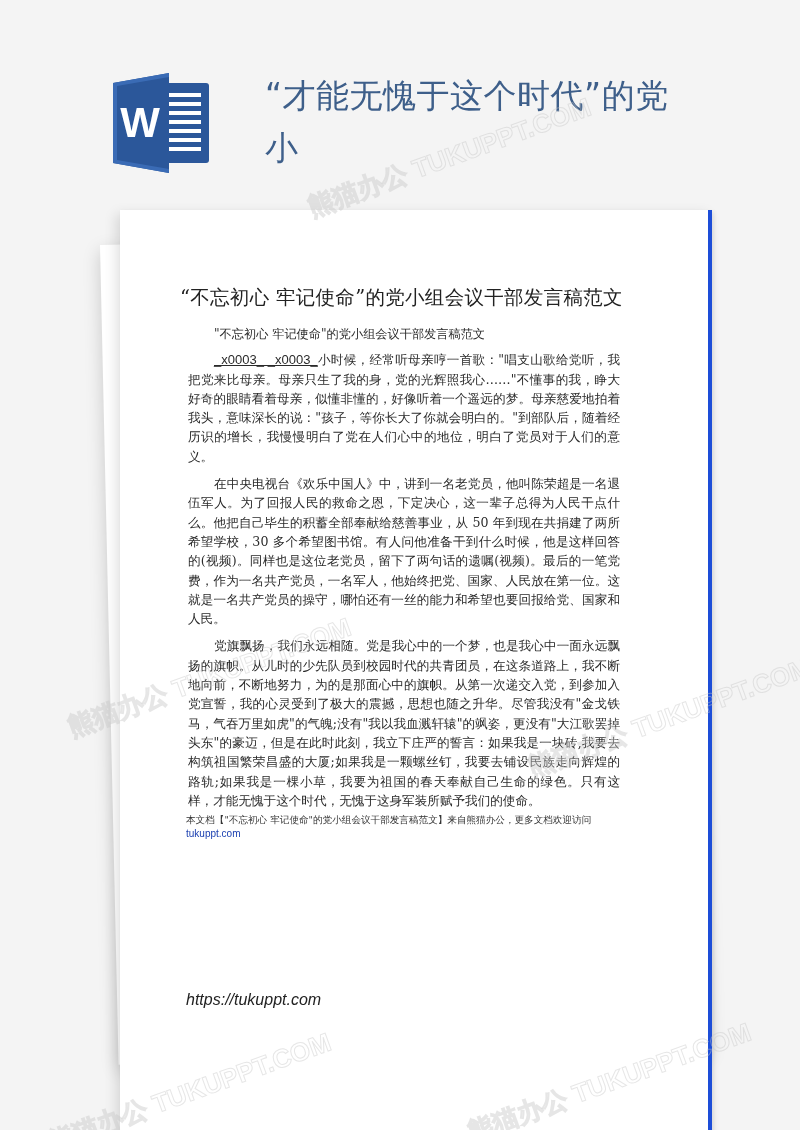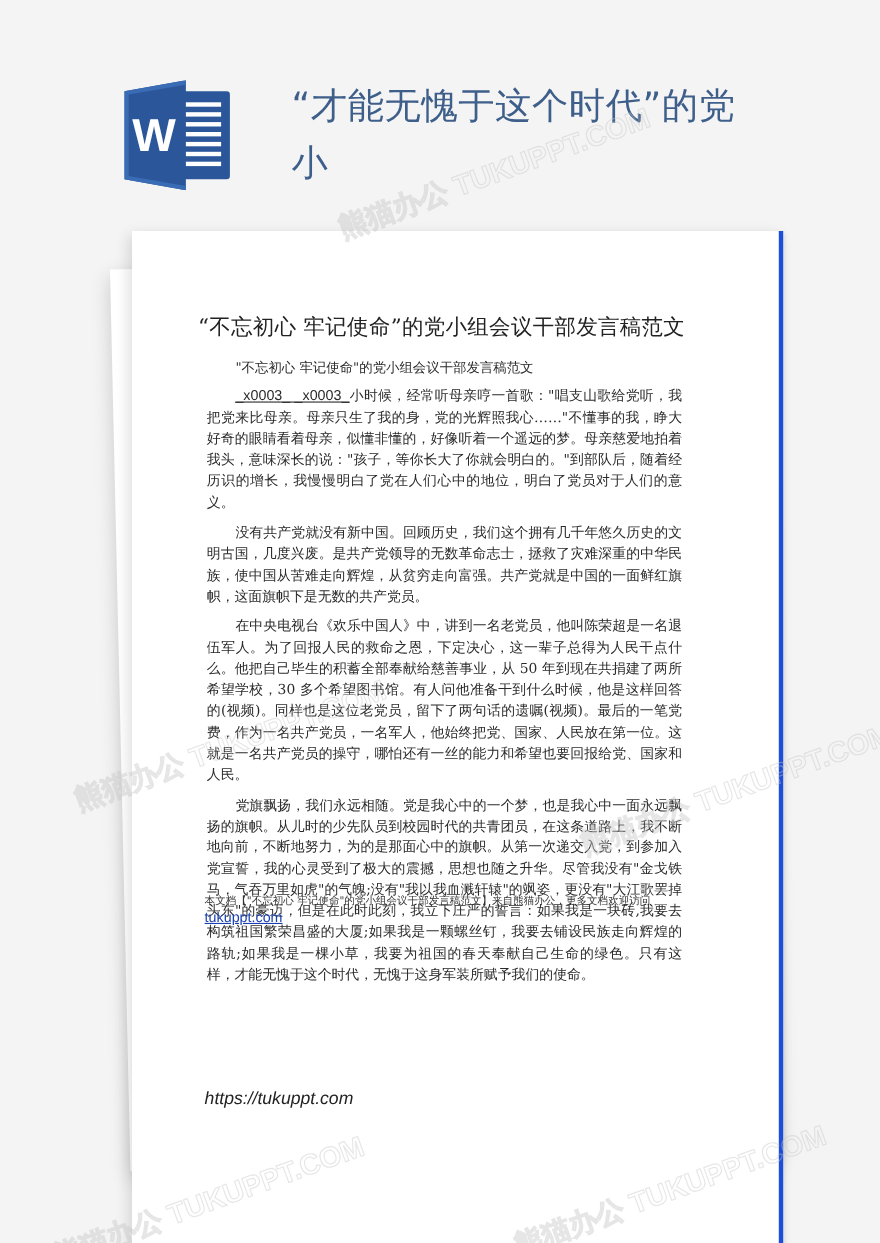--- a/index.html
+++ b/index.html
@@ -63,22 +63,22 @@
       font-size: 13px;
       text-decoration: underline;
     }
     .footer-note {
       position: absolute; left: 66px; top: 603px; width: 460px;
       font-family: "DejaVu Serif", serif;
       font-size: 9.6px; line-height: 14px; color: #333;
     }
     .footer-link {
       font-family: "Liberation Sans", sans-serif;
-      font-size: 13px;
-      color: #1a3fb0; text-decoration: underline;
+      font-size: 10px;
+      color: #1a3fb0; 
       display: inline-block;
     }
     .page-url {
       position: absolute; left: 66px; top: 781px;
       font-family: "Liberation Sans", sans-serif;
       font-size: 16px; color: #222; font-style: italic;
     }
     .watermark {
       position: absolute;
       font-family: "Liberation Sans", sans-serif;
@@ -120,21 +120,20 @@
 <div class="back-sheet"></div>
 
 <div class="page">
   <div class="doc-title">“不忘初心 牢记使命”的党小组会议干部发言稿范文</div>
 
   <div class="doc-body">
     <p class="subtitle">"不忘初心 牢记使命"的党小组会议干部发言稿范文</p>
 
     <p class="para"><span class="code">_x0003_ _x0003_</span><span>小时候，经常听母亲哼一首歌："唱支山歌给党听，我把党来比母亲。母亲只生了我的身，党的光辉照我心……"不懂事的我，睁大好奇的眼睛看着母亲，似懂非懂的，好像听着一个遥远的梦。母亲慈爱地拍着我头，意味深长的说："孩子，等你长大了你就会明白的。"到部队后，随着经历识的增长，我慢慢明白了党在人们心中的地位，明白了党员对于人们的意义。</span></p>
 
-    <p class="para">没有共产党就没有新中国。回顾历史，我们这个拥有几千年悠久历史的文明古国，几度兴废。是共产党领导的无数革命志士，拯救了灾难深重的中华民族，使中国从苦难走向辉煌，从贫穷走向富强。共产党就是中国的一面鲜红旗帜，这面旗帜下是无数的共产党员。</p>
 
     <p class="para">在中央电视台《欢乐中国人》中，讲到一名老党员，他叫陈荣超是一名退伍军人。为了回报人民的救命之恩，下定决心，这一辈子总得为人民干点什么。他把自己毕生的积蓄全部奉献给慈善事业，从 50 年到现在共捐建了两所希望学校，30 多个希望图书馆。有人问他准备干到什么时候，他是这样回答的(视频)。同样也是这位老党员，留下了两句话的遗嘱(视频)。最后的一笔党费，作为一名共产党员，一名军人，他始终把党、国家、人民放在第一位。这就是一名共产党员的操守，哪怕还有一丝的能力和希望也要回报给党、国家和人民。</p>
 
     <p class="para">党旗飘扬，我们永远相随。党是我心中的一个梦，也是我心中一面永远飘扬的旗帜。从儿时的少先队员到校园时代的共青团员，在这条道路上，我不断地向前，不断地努力，为的是那面心中的旗帜。从第一次递交入党，到参加入党宣誓，我的心灵受到了极大的震撼，思想也随之升华。尽管我没有"金戈铁马，气吞万里如虎"的气魄;没有"我以我血溅轩辕"的飒姿，更没有"大江歌罢掉头东"的豪迈，但是在此时此刻，我立下庄严的誓言：如果我是一块砖,我要去构筑祖国繁荣昌盛的大厦;如果我是一颗螺丝钉，我要去铺设民族走向辉煌的路轨;如果我是一棵小草，我要为祖国的春天奉献自己生命的绿色。只有这样，才能无愧于这个时代，无愧于这身军装所赋予我们的使命。</p>
   </div>
 
   <div class="footer-note">
     <span>本文档【"不忘初心 牢记使命"的党小组会议干部发言稿范文】来自熊猫办公，更多文档欢迎访问</span><br>
     <a class="footer-link">tukuppt.com</a>
   </div>

